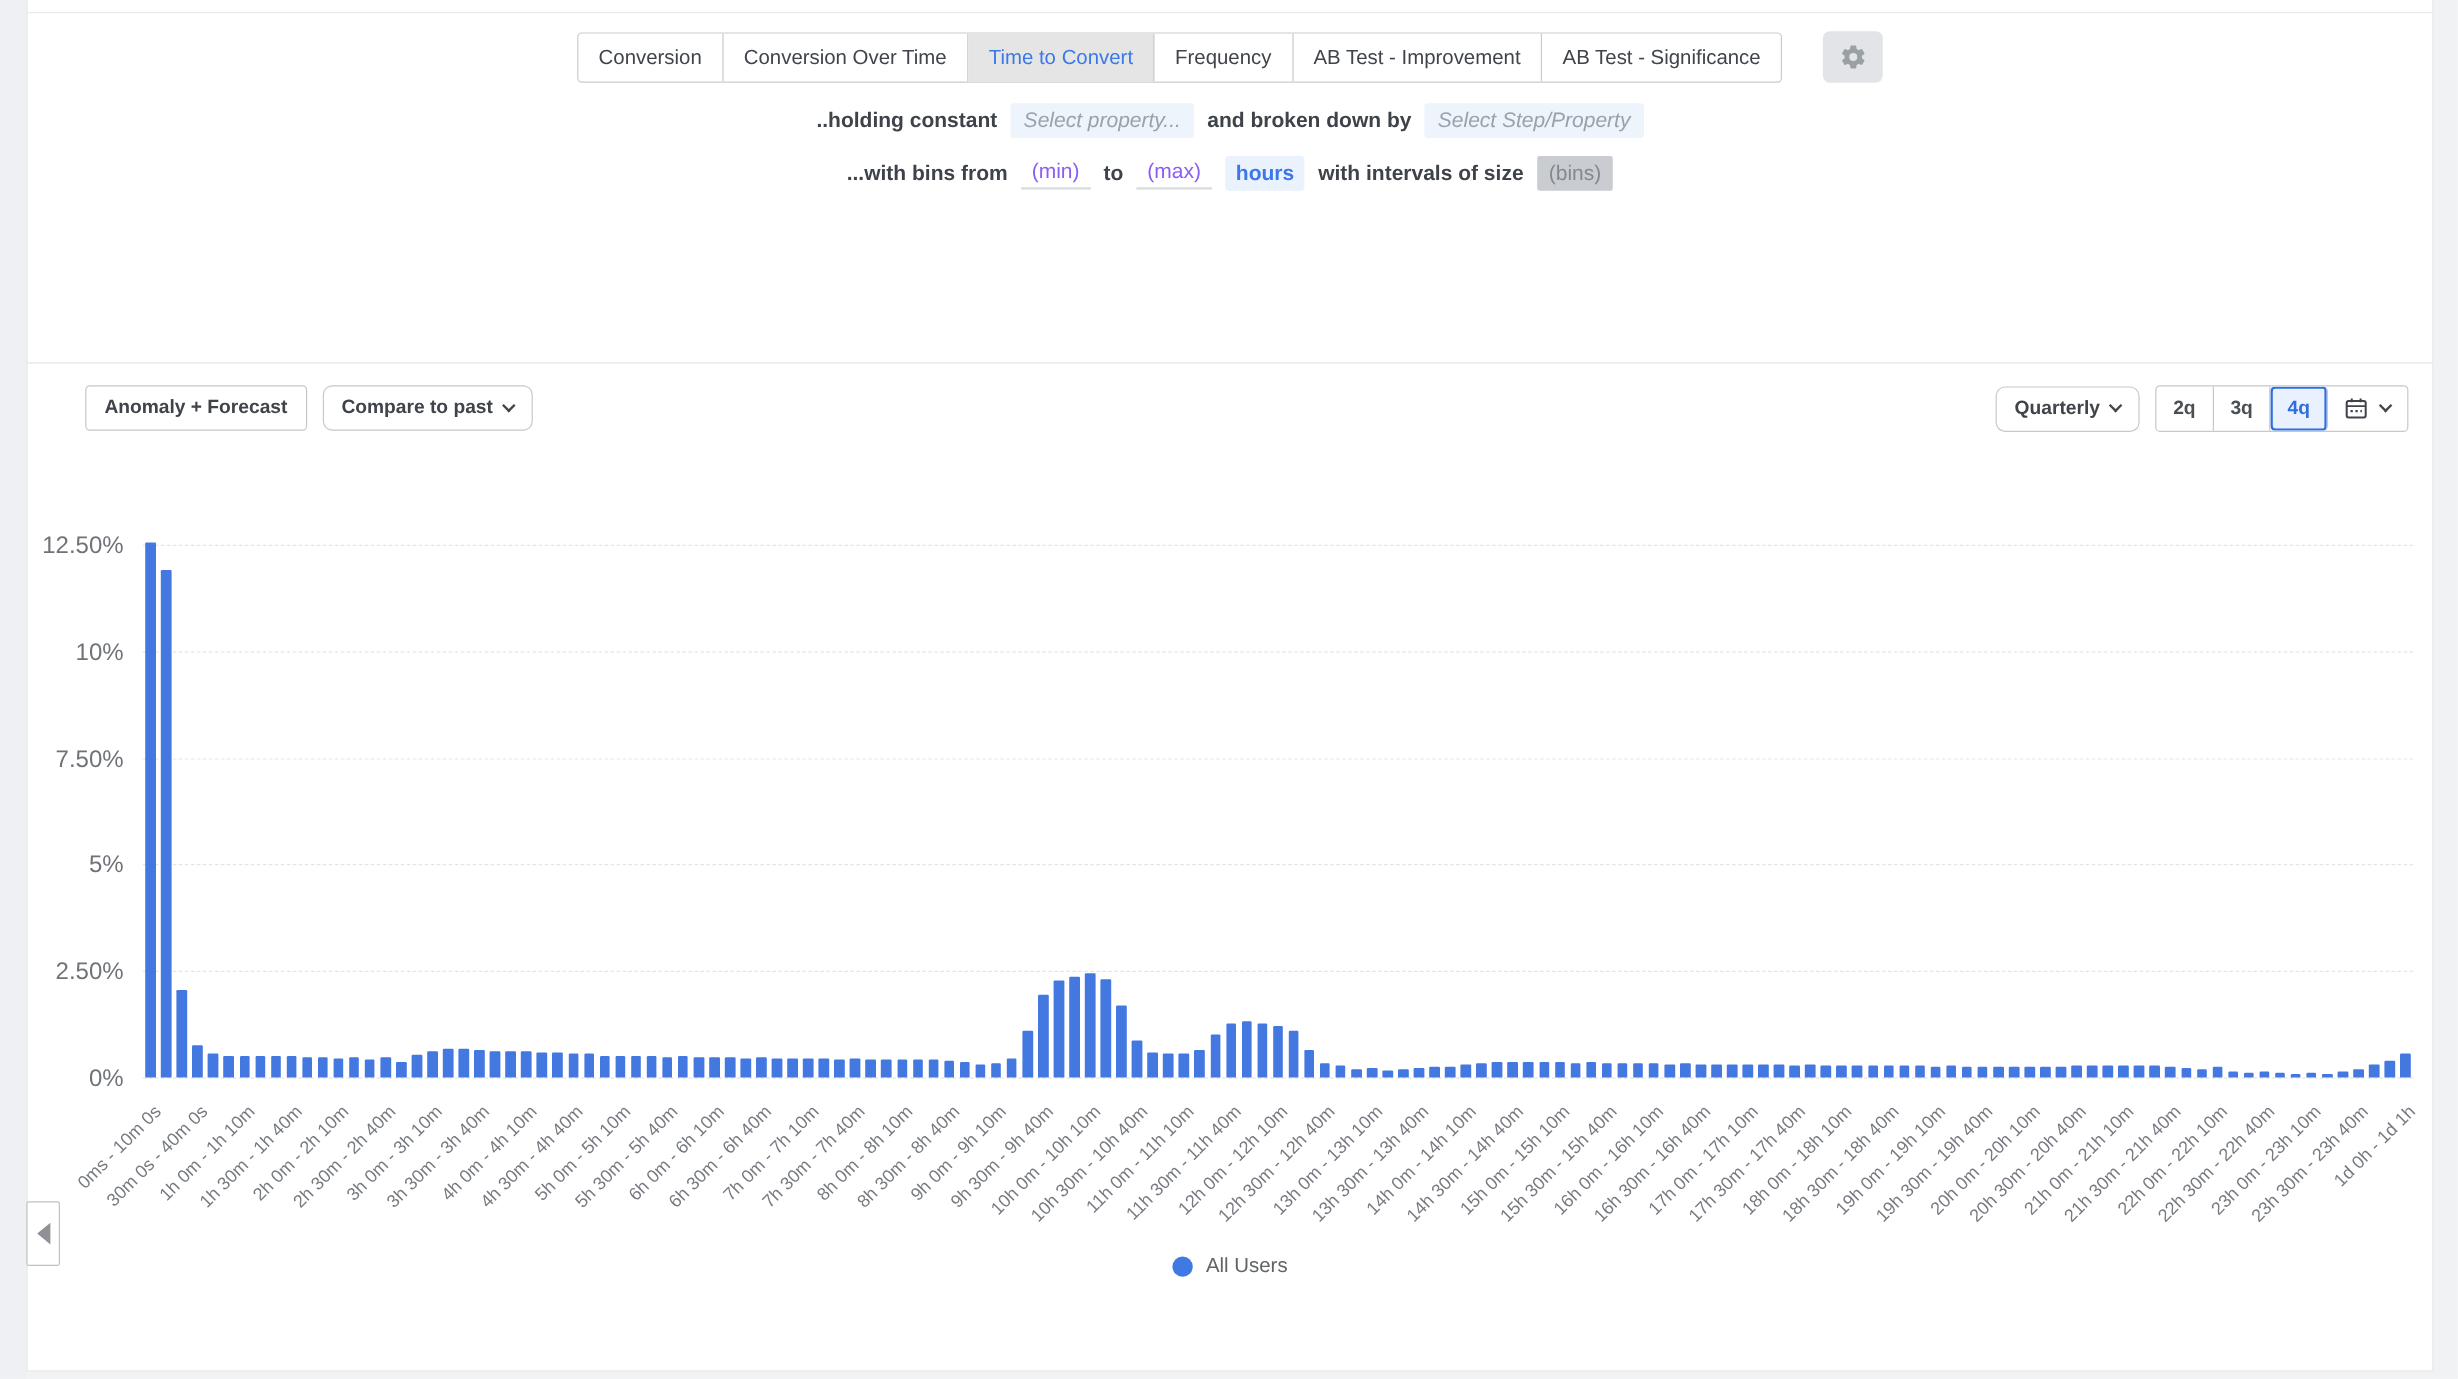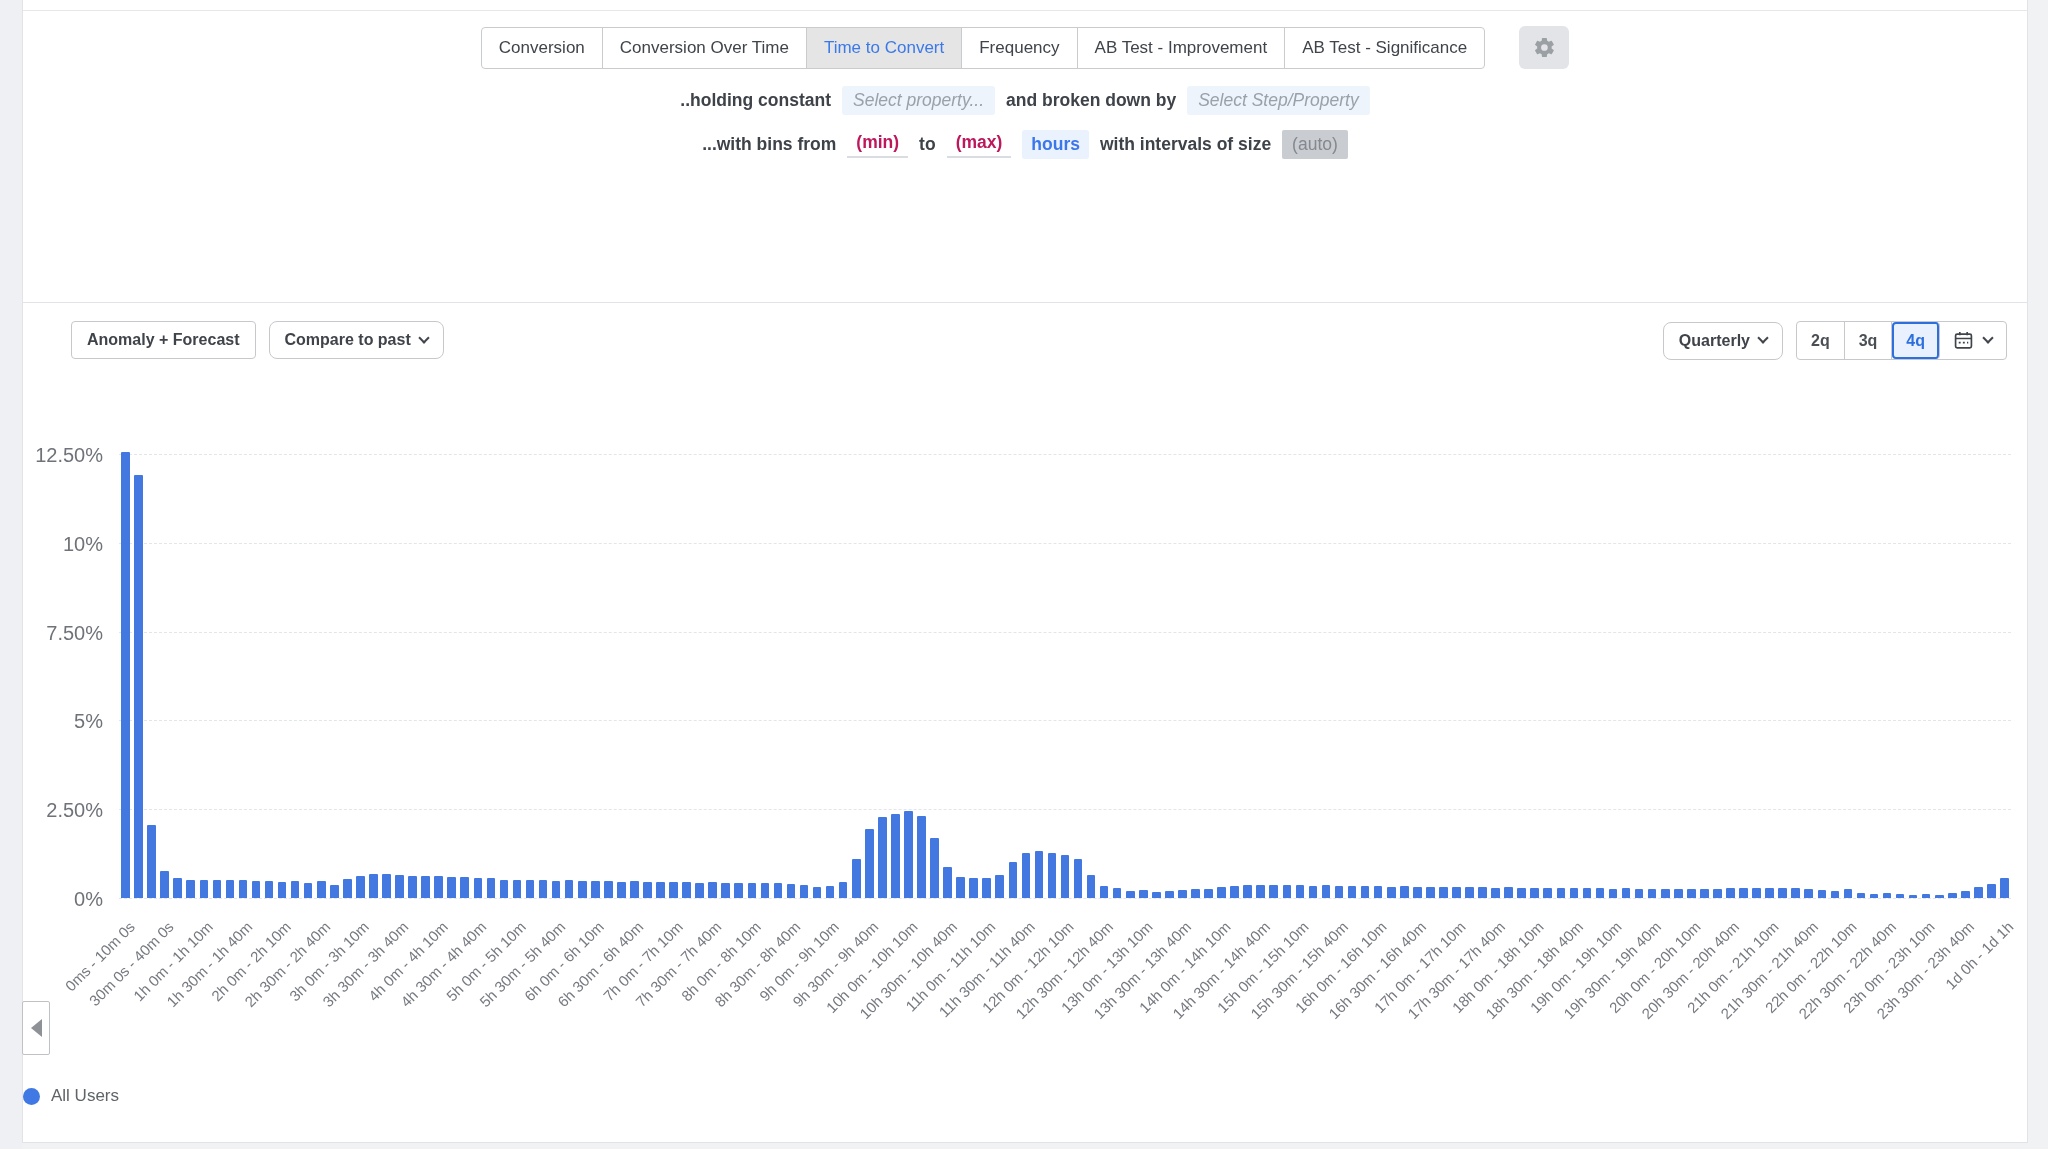--- a/index.html
+++ b/index.html
@@ -22,21 +22,21 @@
   .tab.sel { color:#3b79ea; background:#e5e5e5; }
   .gear-btn { margin-left:34px; width:50px; height:43px; background:#e2e4e7; border-radius:6px;
               display:flex; align-items:center; justify-content:center; cursor:pointer; }
 
   .query { position:absolute; left:0; top:86px; width:100%; display:flex; flex-direction:column; gap:15px; }
   .qline { display:flex; justify-content:center; align-items:center; gap:11px;
            font-size:17.5px; font-weight:700; color:#3e4249; line-height:1.2; }
   .chip-blue { background:#eaf2fe; color:#3b76ea; padding:4px 9px; border-radius:3px; font-weight:700; cursor:pointer; }
   .chip-select { background:#eef4fc; color:#9aa1a9; padding:4px 11px; border-radius:3px; font-style:italic; font-weight:400; cursor:pointer; }
   .input-underline { color:#3b76ea; border-bottom:2px solid #c3d8f8; padding:0 17px 3px; font-weight:700; cursor:text; }
-  .minmax { color:#be185d; border-bottom:2px solid #d9dce1; padding:0 9px 3px; font-weight:700; cursor:text; }
+  .minmax { color:#8b5cf6; border-bottom:2px solid #d9dce1; padding:0 9px 3px; font-weight:400; cursor:text; }
   .chip-auto { background:#c9ccd0; color:#85898f; padding:4px 10px; border-radius:2px; font-weight:400; cursor:pointer; }
 
   
   .chart-panel { position:absolute; left:22px; top:302px; width:2006px; height:841px;
                  background:#fff; border:1px solid #e1e3e6; }
 
   .controls { position:absolute; left:24px; right:20px; top:18px; display:flex; justify-content:space-between; align-items:flex-start; }
   .ctrl-left, .ctrl-right { display:flex; gap:13px; align-items:center;margin-left:24px; }
   .btn { border:1px solid #c6c8cb; background:#fff; font-weight:700; font-size:16px; color:#3f434a;
          padding:9px 15px; cursor:pointer; display:flex; align-items:center; white-space:nowrap; }
@@ -53,21 +53,21 @@
   
   .ylabels { position:absolute; left:0; top:151px; width:88px; height:444px; }
   .ylab { position:absolute; right:8px; width:80px; text-align:right; font-size:20px; color:#6f7379; }
   .plot { position:absolute; left:96px; top:151px; width:1892px; height:444px; overflow:visible; }
   .gridline { position:absolute; left:0; width:100%; height:0; border-top:1px dashed #e3e6e9; }
   .bar { position:absolute; bottom:0; background:#4478e1; border-radius:1px 1px 0 0; }
   .xlabels { position:absolute; left:96px; top:607px; width:1892px; height:175px; }
   .xlab { position:absolute; top:8px; white-space:nowrap; font-size:15px; color:#767a80;
           transform-origin:100% 0; transform:rotate(-45deg); }
 
-  .legend { position:absolute; left:0; top:783px; width:100%; display:flex; align-items:center; gap:11px; cursor:pointer; }
+  .legend { position:absolute; left:0; top:742px; width:100%; display:flex; justify-content:center; align-items:center; gap:11px; cursor:pointer; }
   .legend-dot { width:17px; height:17px; border-radius:50%; background:#4179e4; }
   .legend-label { font-size:17px; color:#5f6468; }
 
   .collapse-btn { position:absolute; left:-1px; top:698px; width:28px; height:54px; background:#fff;
                   border:1px solid #bfc1c4; border-radius:2px; display:flex; align-items:center; justify-content:center; cursor:pointer; }
   .collapse-tri { width:0; height:0; border-top:9px solid transparent; border-bottom:9px solid transparent; border-right:11px solid #8e9296; }
 </style>
 </head>
 <body>
 
@@ -102,21 +102,21 @@
         <span>and broken down by</span>
         <span class="chip-select">Select Step/Property</span>
       </div>
       <div class="qline">
         <span>...with bins from</span>
         <span class="minmax">(min)</span>
         <span>to</span>
         <span class="minmax">(max)</span>
         <span class="chip-blue">hours</span>
         <span>with intervals of size</span>
-        <span class="chip-auto">(auto)</span>
+        <span class="chip-auto">(bins)</span>
       </div>
     </div>
   </div>
 
   <div class="chart-panel">
 
     <div class="controls">
       <div class="ctrl-left">
         <div class="btn btn-sq">Anomaly + Forecast</div>
         <div class="btn btn-rd">

